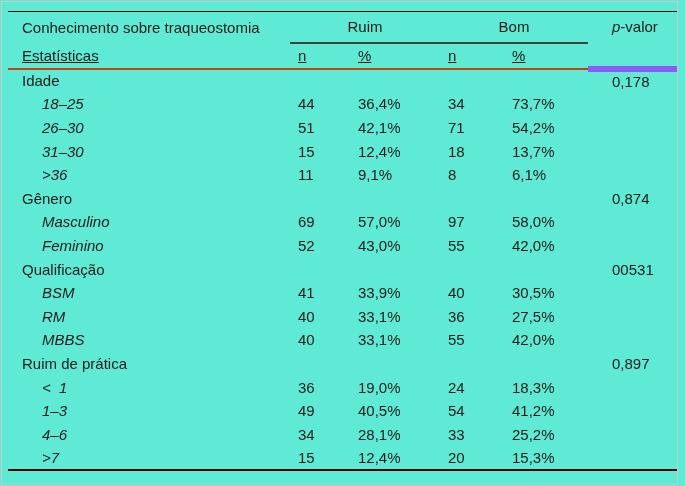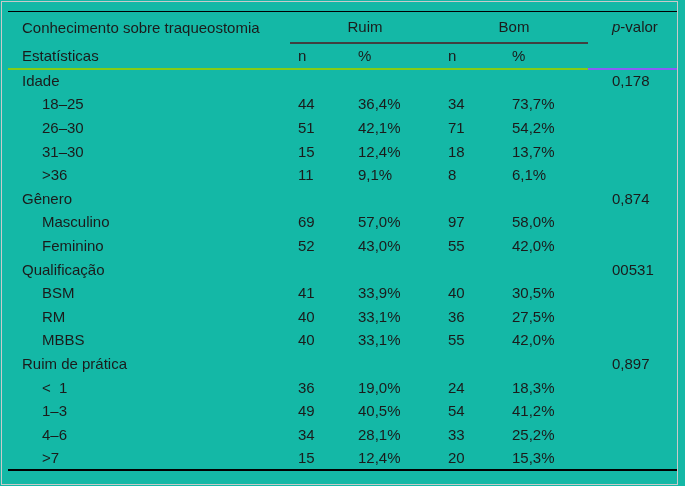--- a/index.html
+++ b/index.html
@@ -6,21 +6,21 @@
   html, body {
     margin: 0;
     padding: 0;
     background: #ffffff;
     font-family: "Liberation Sans", sans-serif;
   }
   .screen {
     position: relative;
     width: 685px;
     height: 486px;
-    background: #14b8a6;
+    background: #5eead4;
     overflow: hidden;
   }
   .frame {
     position: absolute;
     left: 1px;
     top: 1px;
     width: 677px;
     height: 484px;
     border: 1px solid #c9c9c9;
   }
@@ -41,34 +41,34 @@
     text-align: left;
     padding: 0;
     white-space: pre;
     overflow: hidden;
     vertical-align: middle;
   }
   thead tr.hrow1 { height: 31px; }
   thead tr.hrow2 { height: 26px; }
   tbody tr { height: 23.6px; }
   .c-label { padding-left: 14px; }
-  .sub     { padding-left: 34px; }
+  .sub     { padding-left: 34px; font-style: italic; }
   .num     { padding-left: 8px; }
   .pct     { padding-left: 8px; }
   .p-cell, .p-head { padding-left: 24px; }
   th.group {
     text-align: center;
     border-bottom: 2px solid #404040;
   }
   th.p-head {
     vertical-align: top;
     padding-top: 6px;
-    border-bottom: 2px solid #8b5cf6;
-  }
-  thead tr.hrow2 th { border-bottom: 2px solid #84cc16; }
+    border-bottom: 6px solid #8b5cf6;
+  }
+  thead tr.hrow2 th { border-bottom: 2px solid #c2410c; text-decoration: underline; }
   td.section { }
   th i { font-style: italic; }
 </style>
 </head>
 <body>
 
 <div class="screen">
   <div class="frame"></div>
 
   <table class="stats">

